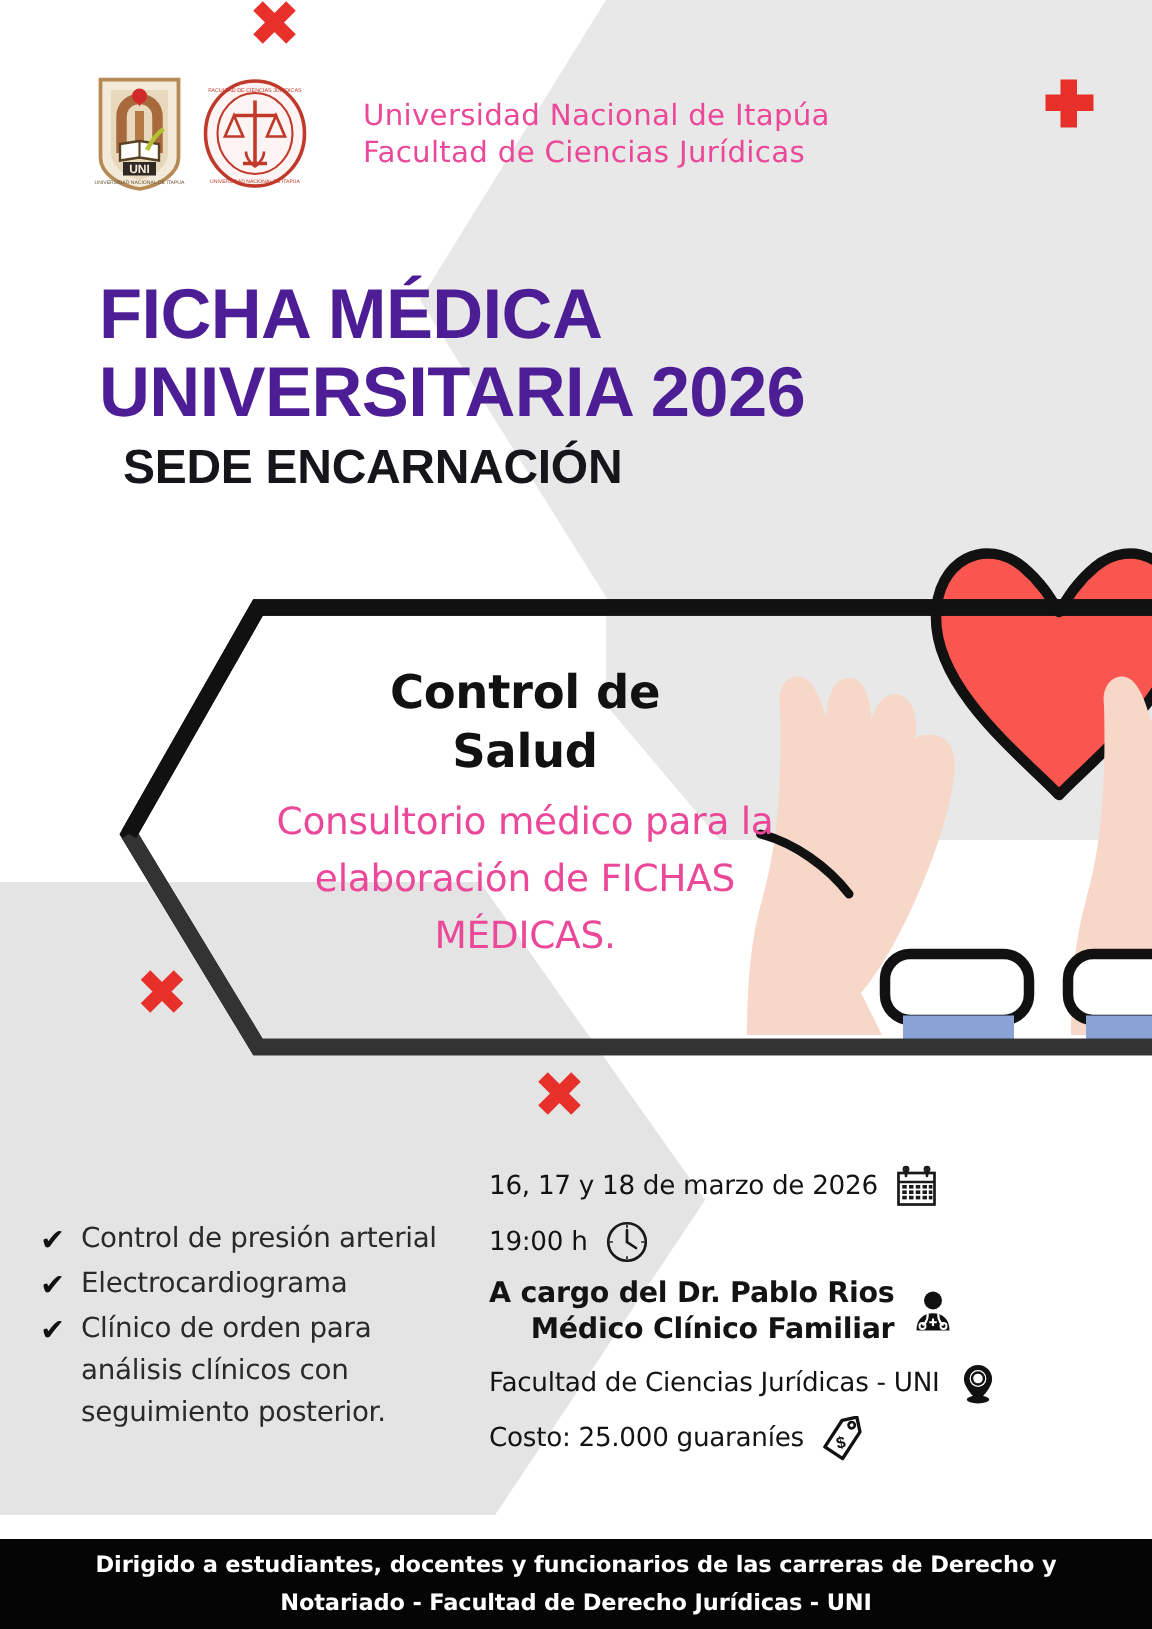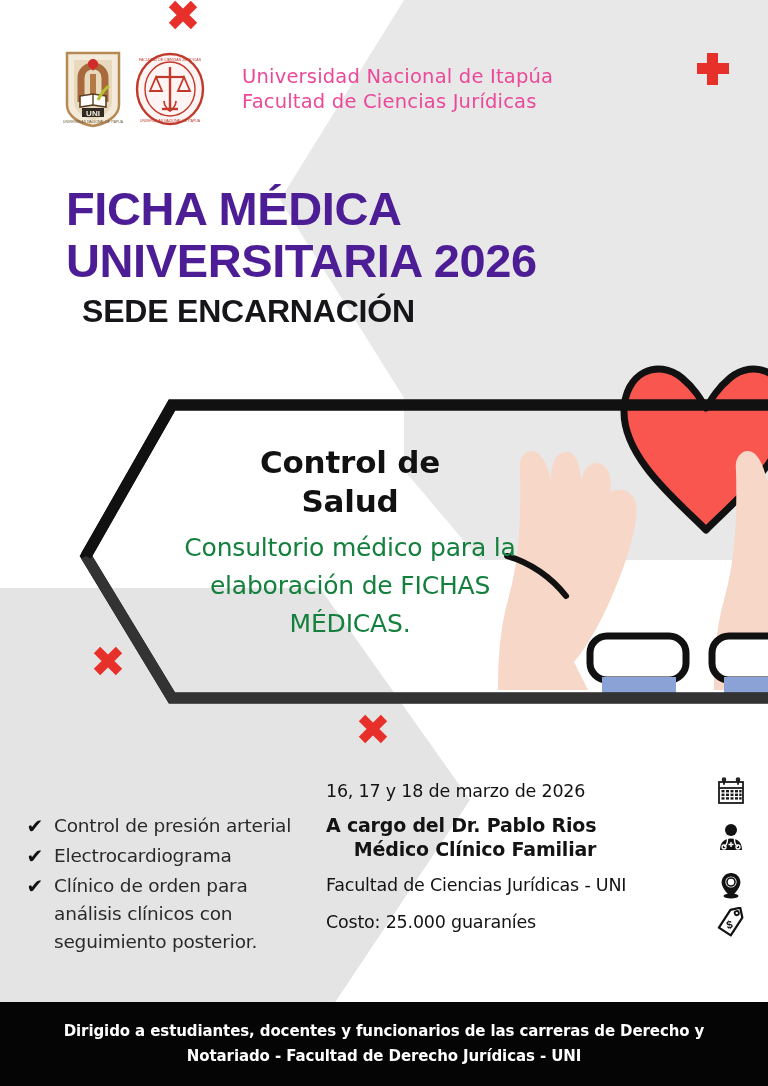--- a/index.html
+++ b/index.html
@@ -57,21 +57,21 @@
     position:absolute; left:150px; top:443px; width:400px;
     text-align:center; z-index:7;
   }
   .hex-h{
     font-family:"DejaVu Sans", sans-serif;
     font-weight:bold; font-size:31px; line-height:39px;
     color:#111; letter-spacing:-0.2px;
   }
   .hex-p{
     font-family:"DejaVu Sans", sans-serif;
-    font-size:25px; line-height:38px; color:#15803d;
+    font-size:25px; line-height:38px; color:#ec4899;
     margin-top:8px; letter-spacing:-0.2px;
   }
 
   
   .checks{
     position:absolute; left:26px; top:812px; width:320px; z-index:7;
   }
   .check-row{
     display:flex; align-items:flex-start; gap:10px;
     margin-bottom:2px;
@@ -84,35 +84,35 @@
     font-family:"DejaVu Sans", sans-serif;
     font-size:18.5px; line-height:28px; color:#2a2a2a;
     letter-spacing:-0.2px;
   }
 
   
   .info{
     position:absolute; right:22px; top:776px; width:420px; z-index:7;
   }
   .info-row{
-    display:flex; align-items:center; justify-content:space-between;
-    gap:1px; margin-bottom:7px;
+    display:flex; align-items:center; justify-content:flex-start;
+    gap:11px; margin-bottom:7px;
   }
   .info-txt{
     font-family:"DejaVu Sans", sans-serif;
     font-size:17.5px; line-height:23px; color:#131313;
     text-align:right; letter-spacing:-0.2px;
   }
   .info-txt.bold{ font-weight:bold; font-size:19px; line-height:24px; }
   .info-ico{ flex:0 0 auto; width:30px; height:30px; display:block; }
   .info-row.two{ margin-bottom:9px; }
 
   
   .footer{
-    position:absolute; left:0; bottom:0; width:768px; height:84px;
+    position:absolute; left:0; bottom:0; width:768px; height:60px;
     background:#050505; z-index:8;
     display:flex; align-items:center; justify-content:center;
   }
   .footer-txt{
     font-family:"DejaVu Sans", sans-serif;
     font-weight:bold; font-size:15px; line-height:25px;
     color:#ffffff; text-align:center; width:660px; letter-spacing:-0.1px;
   }
 </style>
 </head>
@@ -267,20 +267,33 @@
           <rect x="23.2" y="17.6" width="2.4" height="2.4"></rect>
           <rect x="5.5" y="21.2" width="3" height="2.4"></rect>
             <rect x="10" y="21.2" width="3" height="2.4"></rect>
           <rect x="14.5" y="21.2" width="3" height="2.4"></rect>
             <rect x="19" y="21.2" width="3" height="2.4"></rect>
           <rect x="23.2" y="21.2" width="2.4" height="2.4"></rect>
         </g>
       </svg>
     </div>
 
+    <div class="info-row">
+      <span class="info-txt">19:00 h</span>
+      <svg class="info-ico" viewBox="0 0 30 30">
+        <circle cx="15" cy="15" r="12.5" fill="none" stroke="#1a1a1a" stroke-width="1.8"></circle>
+        <path d="M15,7 V15 L21,19" fill="none" stroke="#1a1a1a" stroke-width="1.8" stroke-linecap="round"></path>
+        <g stroke="#1a1a1a" stroke-width="1.1">
+          <path d="M15,3.5 V5.5"></path>
+            <path d="M15,24.5 V26.5"></path>
+          <path d="M3.5,15 H5.5"></path>
+            <path d="M24.5,15 H26.5"></path>
+        </g>
+      </svg>
+    </div>
 
     <div class="info-row two">
       <span class="info-txt bold">
         <span>A cargo del Dr. Pablo Rios</span><br>
         <span>Médico Clínico Familiar</span>
       </span>
       <svg class="info-ico" viewBox="0 0 30 30">
         <circle cx="15" cy="8" r="6" fill="#111"></circle>
         <path d="M4,28 C4,20 9,16.5 15,16.5 C21,16.5 26,20 26,28 Z" fill="#111"></path>
         <path d="M11.5,17 C11.5,23 8,24.5 8,24.5" stroke="#fff" stroke-width="1.4" fill="none"></path>

